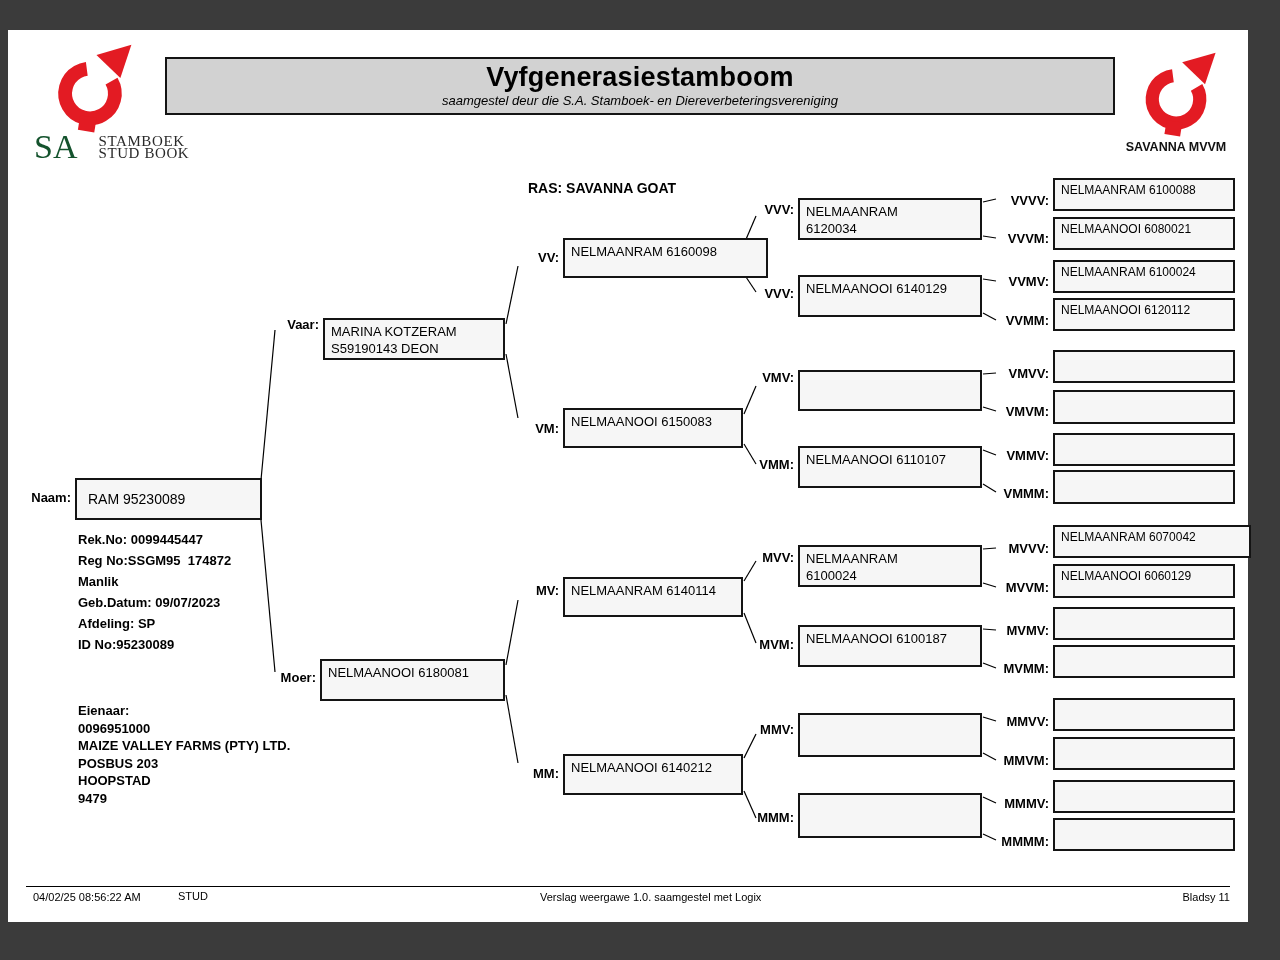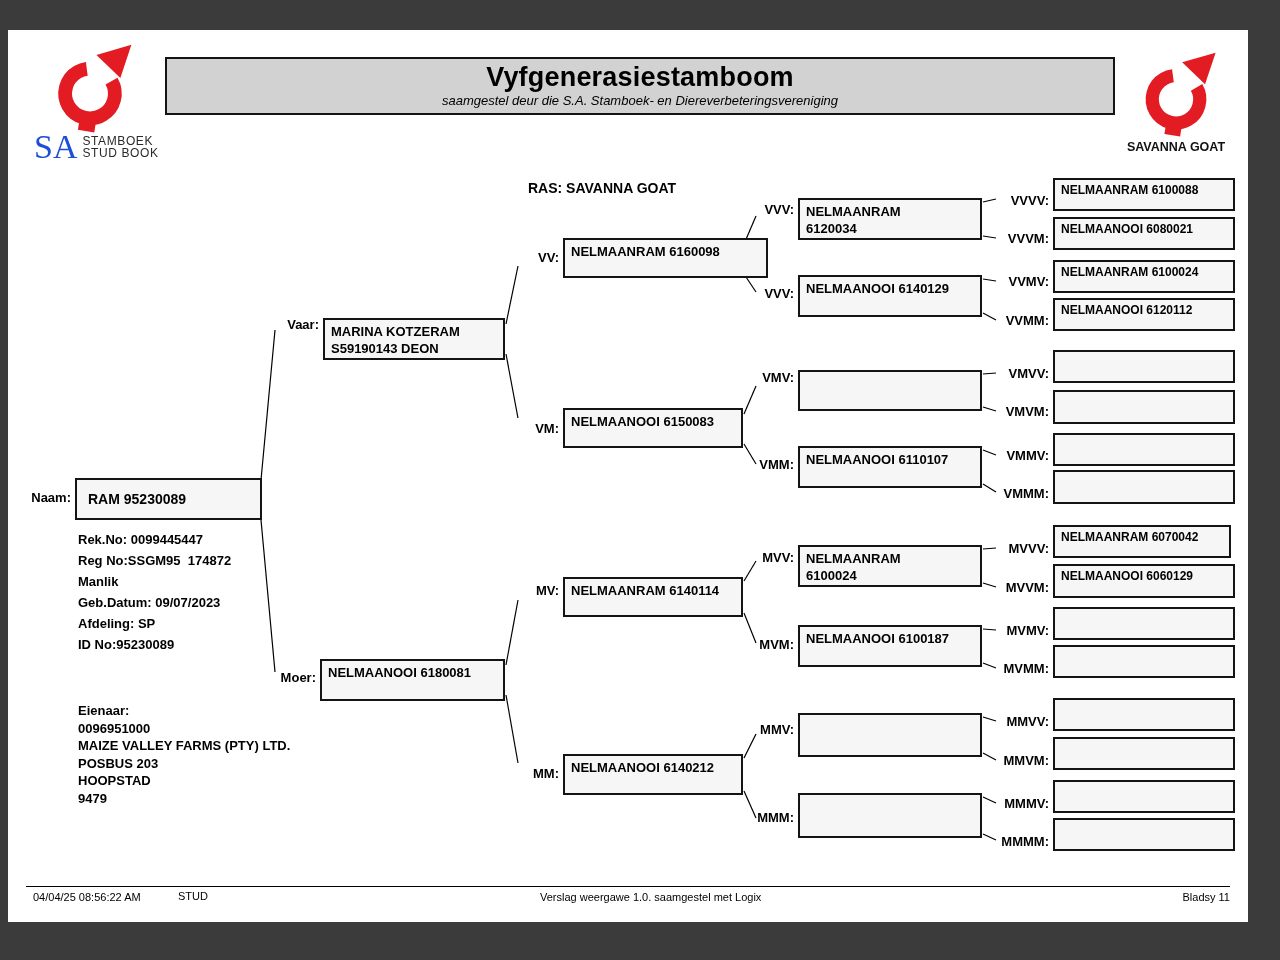--- a/index.html
+++ b/index.html
@@ -16,29 +16,29 @@
   .abs{position:absolute;}
   
   .titlebar{
     position:absolute;left:157px;top:27px;width:950px;height:58px;
     background:#d2d2d2;border:2px solid #141414;box-sizing:border-box;text-align:center;
   }
   .title{font-size:27px;font-weight:bold;line-height:32px;margin-top:2px;letter-spacing:.2px;}
   .subtitle{font-size:13px;font-style:italic;line-height:15px;}
   .emblem{position:absolute;}
   .salogo-textrow{position:absolute;display:flex;align-items:flex-start;gap:5px;}
-  .sa-big{font-family:"Liberation Serif",serif;font-size:34px;line-height:30px;color:#1d4ed8;}
-  .sa-small{font-family:Liberation Sans, sans-serif;font-size:12px;line-height:12px;color:#2a2a2a;letter-spacing:.6px;padding-top:3px;}
+  .sa-big{font-family:"Liberation Serif",serif;font-size:34px;line-height:30px;color:#14532d;}
+  .sa-small{font-family:Liberation Serif, serif;font-size:15px;line-height:12px;color:#2a2a2a;letter-spacing:.6px;padding-top:3px;margin-left:16px;}
   .goat-caption{font-size:12.5px;font-weight:bold;color:#111;text-align:center;}
   .ras{position:absolute;font-size:14px;font-weight:bold;}
   
   .nlabel{position:absolute;font-size:13px;font-weight:bold;text-align:right;line-height:15px;white-space:nowrap;}
   .nbox{
     position:absolute;background:#f6f6f6;border:2px solid #141414;box-sizing:border-box;
-    font-size:13px;font-weight:bold;line-height:17px;padding:3px 6px;overflow:hidden;
+    font-size:13px;font-weight:normal;line-height:17px;padding:3px 6px;overflow:hidden;
   }
   .nbox.g1{font-size:14px;padding-top:11px;padding-left:11px;}
   .nbox.g5{font-size:12px;line-height:14px;padding:3px 6px;}
   .lines{position:absolute;left:0;top:0;pointer-events:none;}
   .dblock{position:absolute;font-size:13px;font-weight:bold;color:#000;}
   .dblock .dline{white-space:pre;line-height:21px;}
   .oblock .dline{line-height:17.5px;}
   
   .footer-rule{position:absolute;left:18px;top:856px;width:1204px;height:0;border-top:1.5px solid #000;}
   .f{position:absolute;font-size:11px;color:#000;white-space:nowrap;}
@@ -105,21 +105,21 @@
   </div>
 
   <div class="titlebar">
     <div class="title">Vyfgenerasiestamboom</div>
     <div class="subtitle">saamgestel deur die S.A. Stamboek- en Diereverbeteringsvereniging</div>
   </div>
 
   <svg class="emblem" style="left:1124px;top:20px" width="88" height="88" viewBox="0 0 100 100">
       <use href="#emblem"></use>
     </svg>
-  <div class="goat-caption abs" style="left:1112px;top:110px;width:112px">SAVANNA GOAT</div>
+  <div class="goat-caption abs" style="left:1112px;top:110px;width:112px">SAVANNA MVVM</div>
 
   <div class="ras" style="left:520px;top:150px">RAS: SAVANNA GOAT</div>
 
   <span class="nlabel" style="left:21px;top:460px;width:42px">Naam:</span>
   <div class="nbox g1" style="left:67px;top:448px;width:187px;height:42px">
     <span>RAM 95230089</span>
   </div>
   <div class="dblock" style="left:70px;top:499px">
     <div class="dline">Rek.No: 0099445447</div>
     <div class="dline">Reg No:SSGM95  174872</div>
@@ -227,21 +227,21 @@
   <span class="nlabel" style="left:985px;top:418px;width:56px">VMMV:</span>
   <div class="nbox g5" style="left:1045px;top:403px;width:182px;height:33px">
     <div></div>
   </div>
   <span class="nlabel" style="left:985px;top:456px;width:56px">VMMM:</span>
   <div class="nbox g5" style="left:1045px;top:440px;width:182px;height:34px">
     <div></div>
   </div>
 
   <span class="nlabel" style="left:985px;top:511px;width:56px">MVVV:</span>
-  <div class="nbox g5" style="left:1045px;top:495px;width:178px;height:33px">
+  <div class="nbox g5" style="left:1045px;top:495px;width:198px;height:33px">
     <div>NELMAANRAM 6070042</div>
   </div>
   <span class="nlabel" style="left:985px;top:550px;width:56px">MVVM:</span>
   <div class="nbox g5" style="left:1045px;top:534px;width:182px;height:34px">
     <div>NELMAANOOI 6060129</div>
   </div>
   <span class="nlabel" style="left:985px;top:593px;width:56px">MVMV:</span>
   <div class="nbox g5" style="left:1045px;top:577px;width:182px;height:33px">
     <div></div>
   </div>
@@ -261,18 +261,18 @@
   <span class="nlabel" style="left:985px;top:766px;width:56px">MMMV:</span>
   <div class="nbox g5" style="left:1045px;top:750px;width:182px;height:33px">
     <div></div>
   </div>
   <span class="nlabel" style="left:985px;top:804px;width:56px">MMMM:</span>
   <div class="nbox g5" style="left:1045px;top:788px;width:182px;height:33px">
     <div></div>
   </div>
 
   <div class="footer-rule"></div>
-  <span class="f" style="left:25px;top:861px">04/04/25 08:56:22 AM</span>
+  <span class="f" style="left:25px;top:861px">04/02/25 08:56:22 AM</span>
   <span class="f" style="left:170px;top:860px">STUD</span>
   <span class="f" style="left:532px;top:861px">Verslag weergawe 1.0. saamgestel met Logix</span>
   <span class="f" style="right:18px;top:861px">Bladsy 11</span>
 
 </div>
 
 </body></html>

